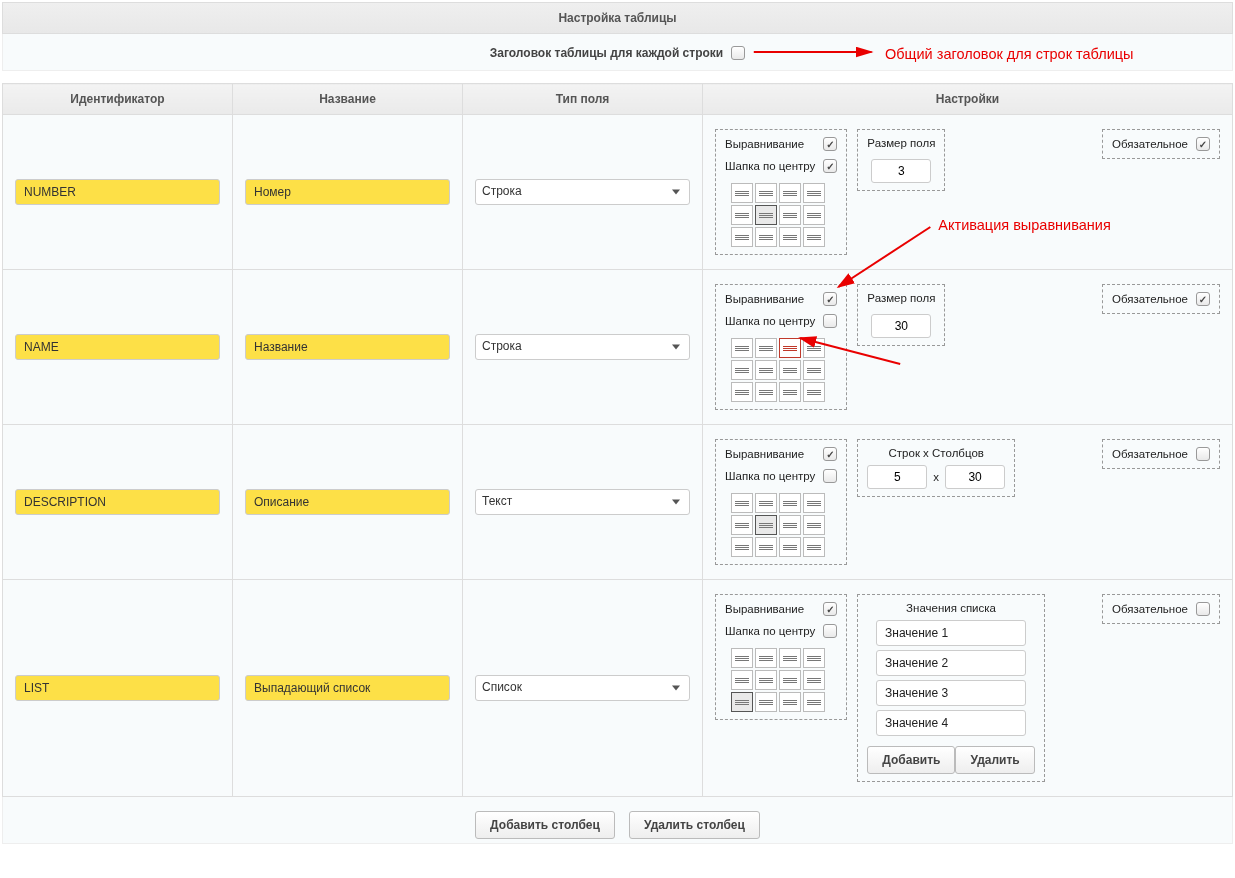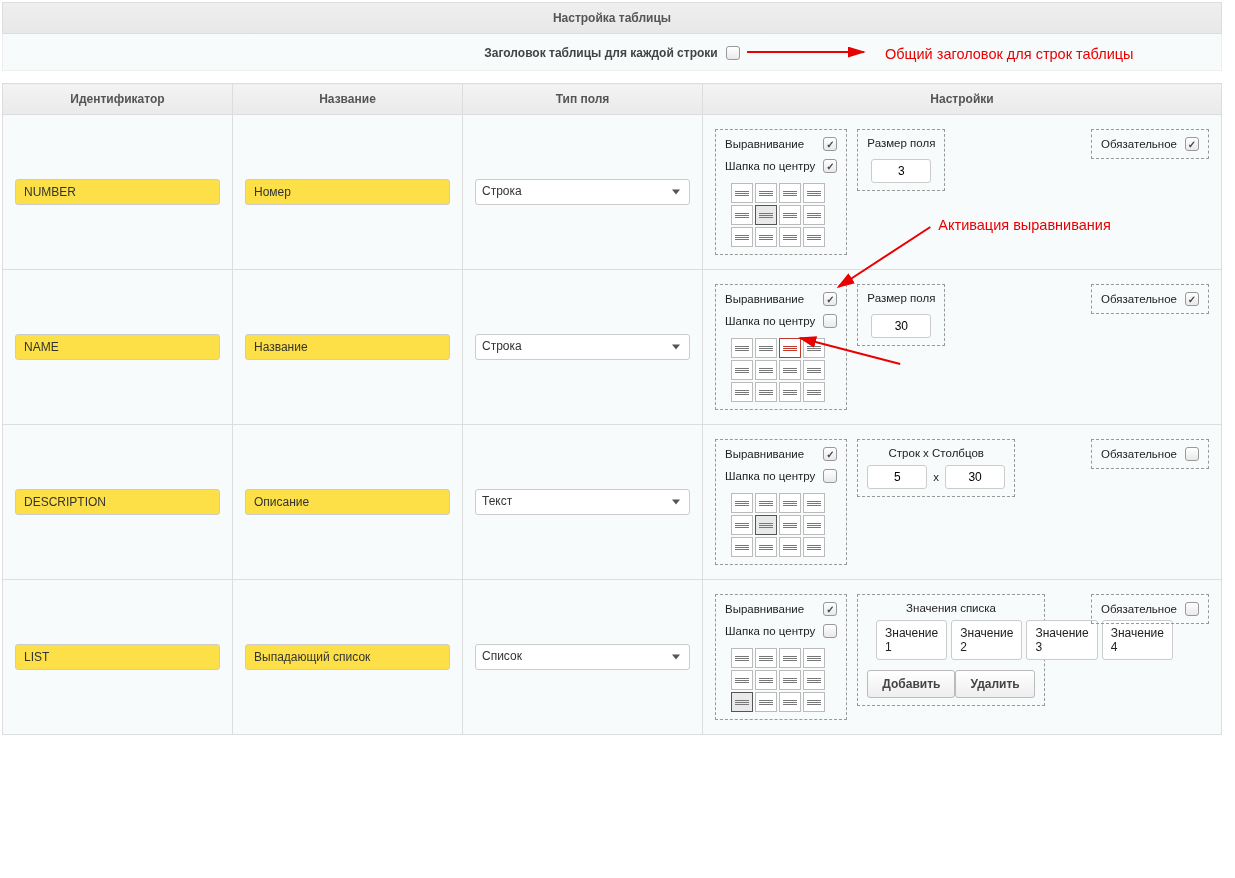--- a/index.html
+++ b/index.html
@@ -3,21 +3,21 @@
 <meta charset="utf-8">
 <style>
   * { box-sizing: border-box; }
   body {
     margin: 0;
     font-family: Arial, Helvetica, sans-serif;
     font-size: 12px;
     background: #fff;
     color: #333;
   }
-  .page { width: 1235px; padding: 2px 13px 12px 2px; position: relative; }
+  .page { width: 1235px; padding: 2px 2px 12px 2px; position: relative; }
   .title-bar {
     background: linear-gradient(#efefef,#e8e8e8);
     border: 1px solid #ddd;
     text-align: center;
     padding: 8px 0;
     font-weight: bold;
     color: #555;
   }
   .header-row-bar {
     background: #f8fbfc;
@@ -175,21 +175,21 @@
     height: 24px;
   }
   .size-box { flex-direction: column; align-items: center; gap: 10px; }
   .rc-box { flex-direction: column; align-items: center; gap: 6px; }
   .rc-row { display:flex; align-items:center; gap:6px; }
   .list-values-box {
     flex-direction: column;
     align-items: center;
     gap: 6px;
   }
-  .list-vals { display:flex; gap:4px; width:150px;}
+  .list-vals { display:flex; flex-direction:column; gap:4px; width:150px;}
   .list-val {
     border:1px solid #ccc; border-radius:3px; padding:5px 8px; background:#fff;
     font-size:12px;
   }
   .btnrow { display:flex; gap:0; margin-top:4px; }
   .btn {
     border:1px solid #bbb;
     background: linear-gradient(#fff,#eee);
     border-radius:3px;
     padding: 6px 14px;
@@ -639,20 +639,24 @@
               <div class="dbox" style="margin-left: auto;">
                 <span>Обязательное</span>
                 <span class="checkbox"></span>
               </div>
             </div>
           </td>
         </tr>
       </tbody>
   </table>
 
+  <div class="footer-row">
+    <div class="btn">Добавить столбец</div>
+    <div class="btn">Удалить столбец</div>
+  </div>
 
   <svg class="overlay" id="page-overlay" width="1235" height="844">
     <defs>
       <marker id="ah2" markerWidth="10" markerHeight="10" refX="8" refY="3" orient="auto">
         <path d="M0,0 L9,3 L0,6 Z" fill="#e90000"></path>
       </marker>
     </defs>
   <line x1="930.34375" y1="227" x2="838.34375" y2="287" stroke="#e90000" stroke-width="2" marker-end="url(#ah2)"></line>
       <line x1="900.171875" y1="364" x2="800.171875" y2="338" stroke="#e90000" stroke-width="2" marker-end="url(#ah2)"></line>
     </svg>

